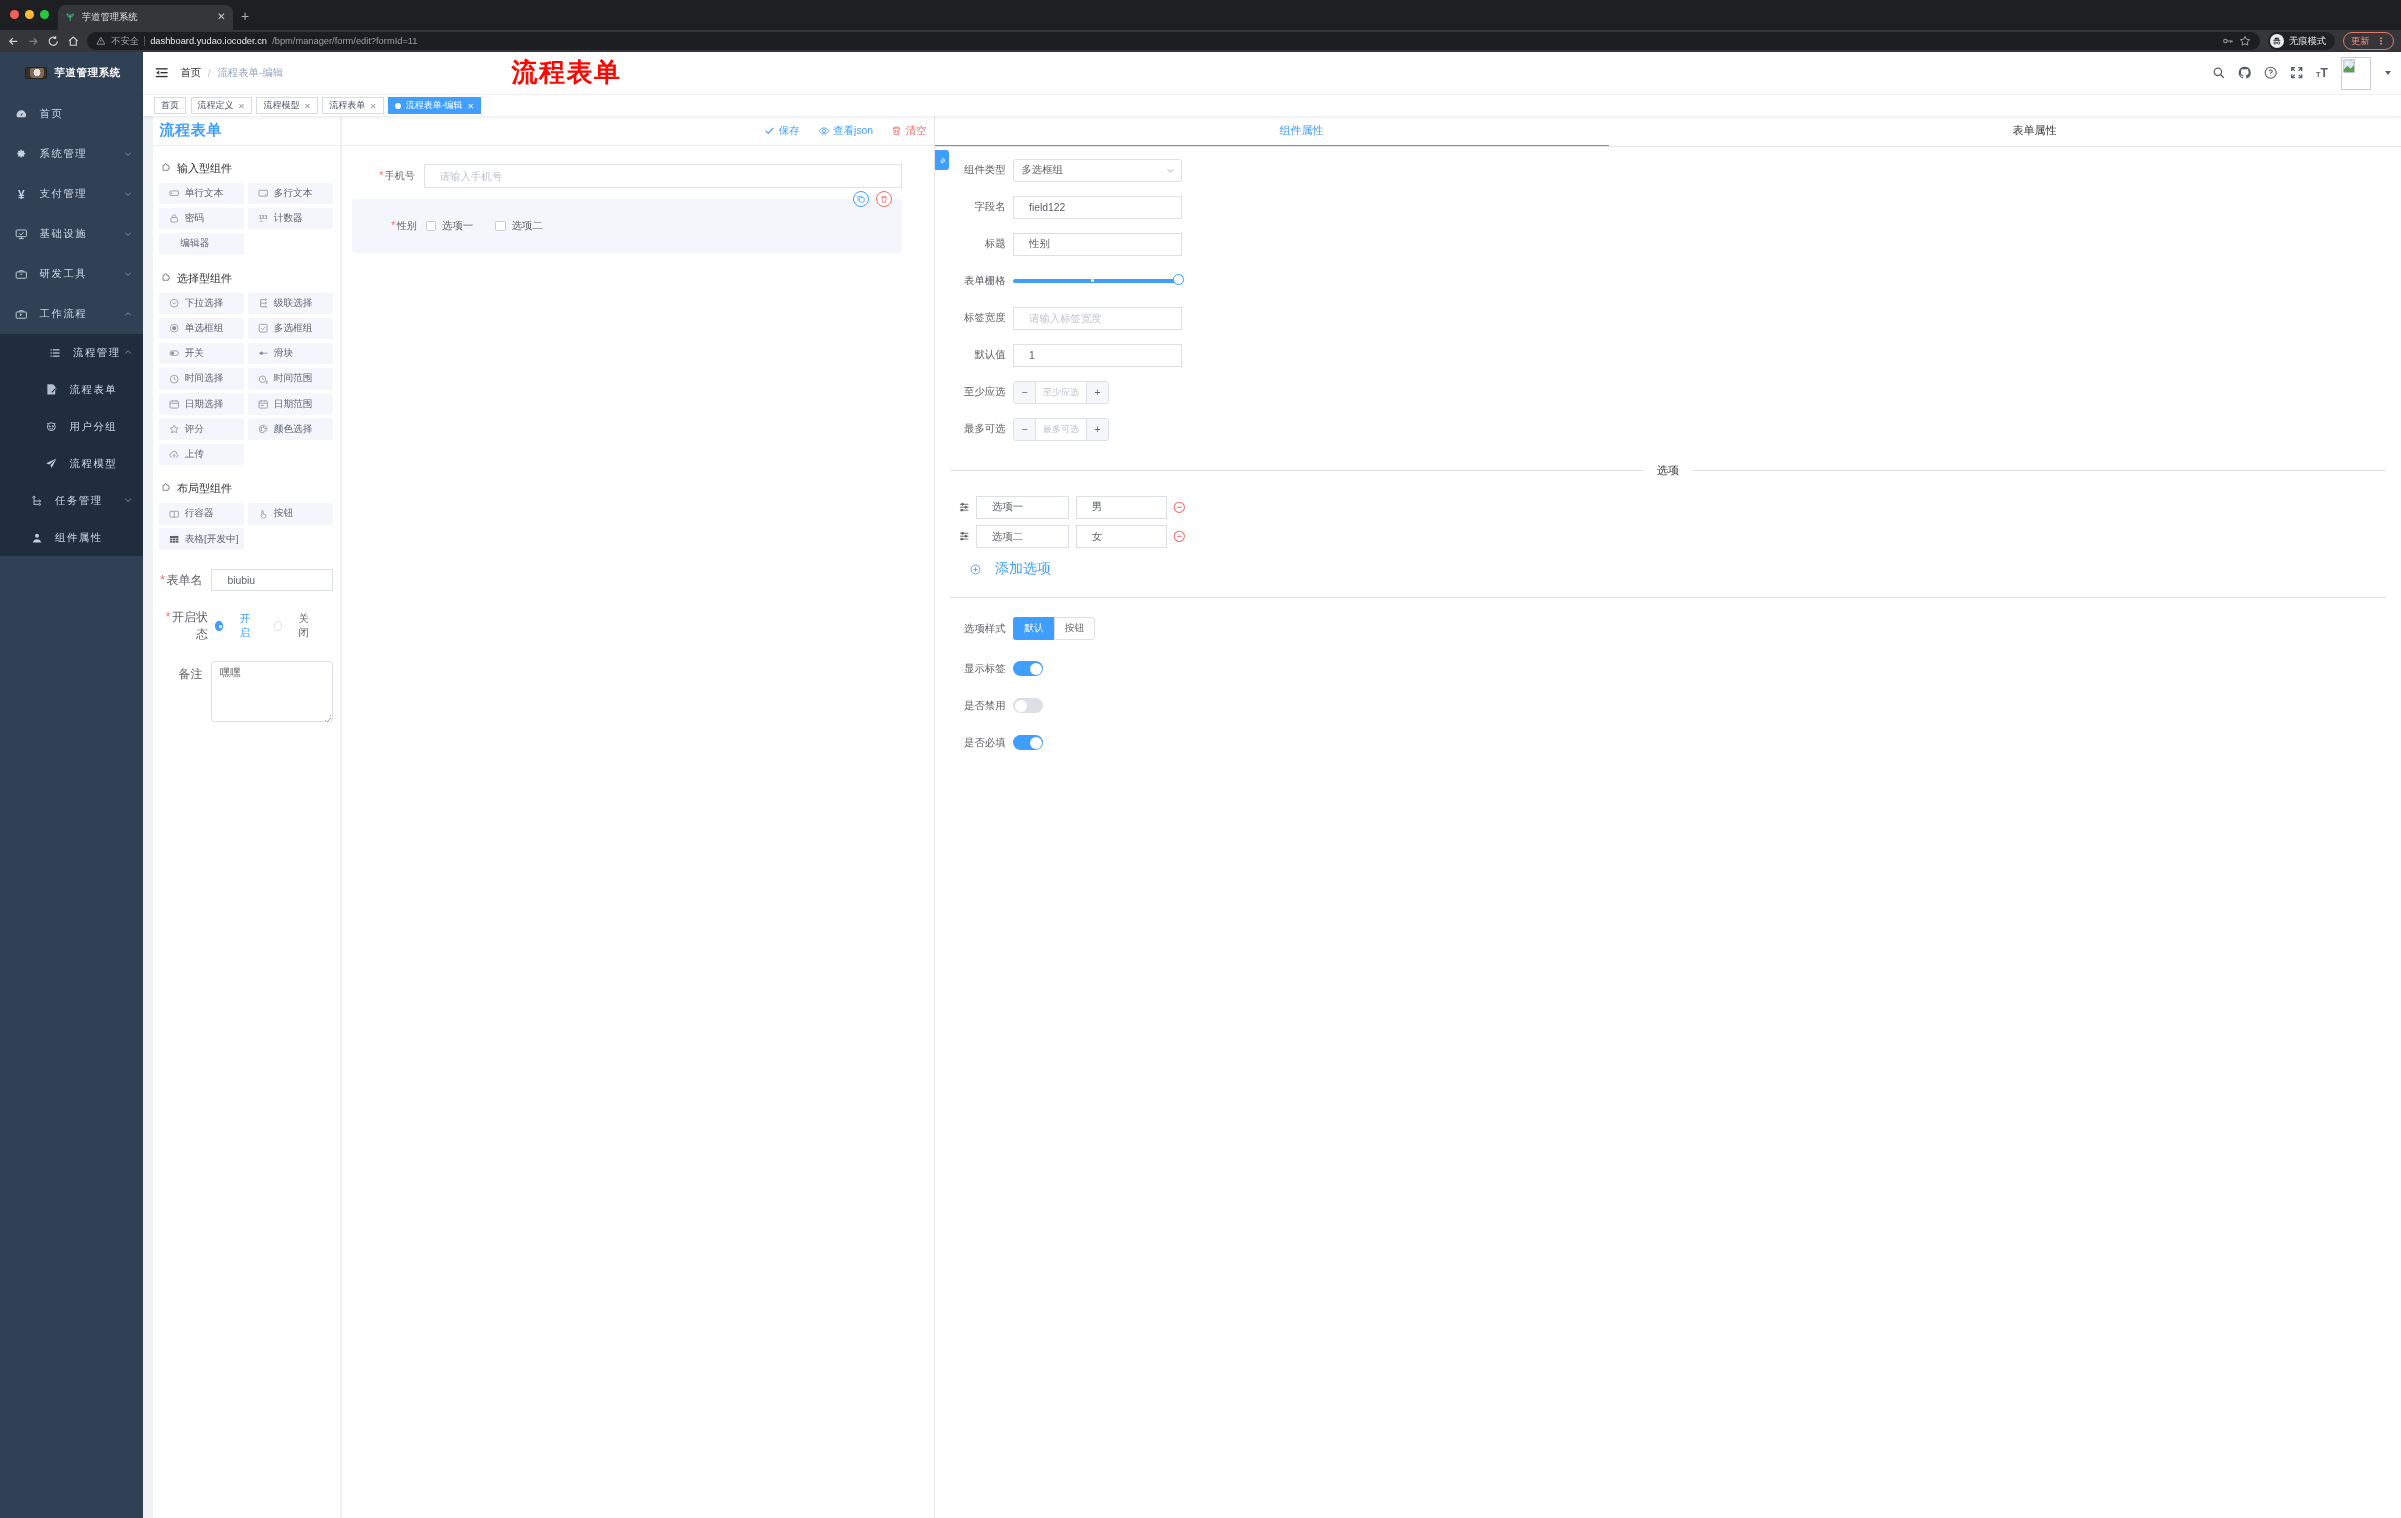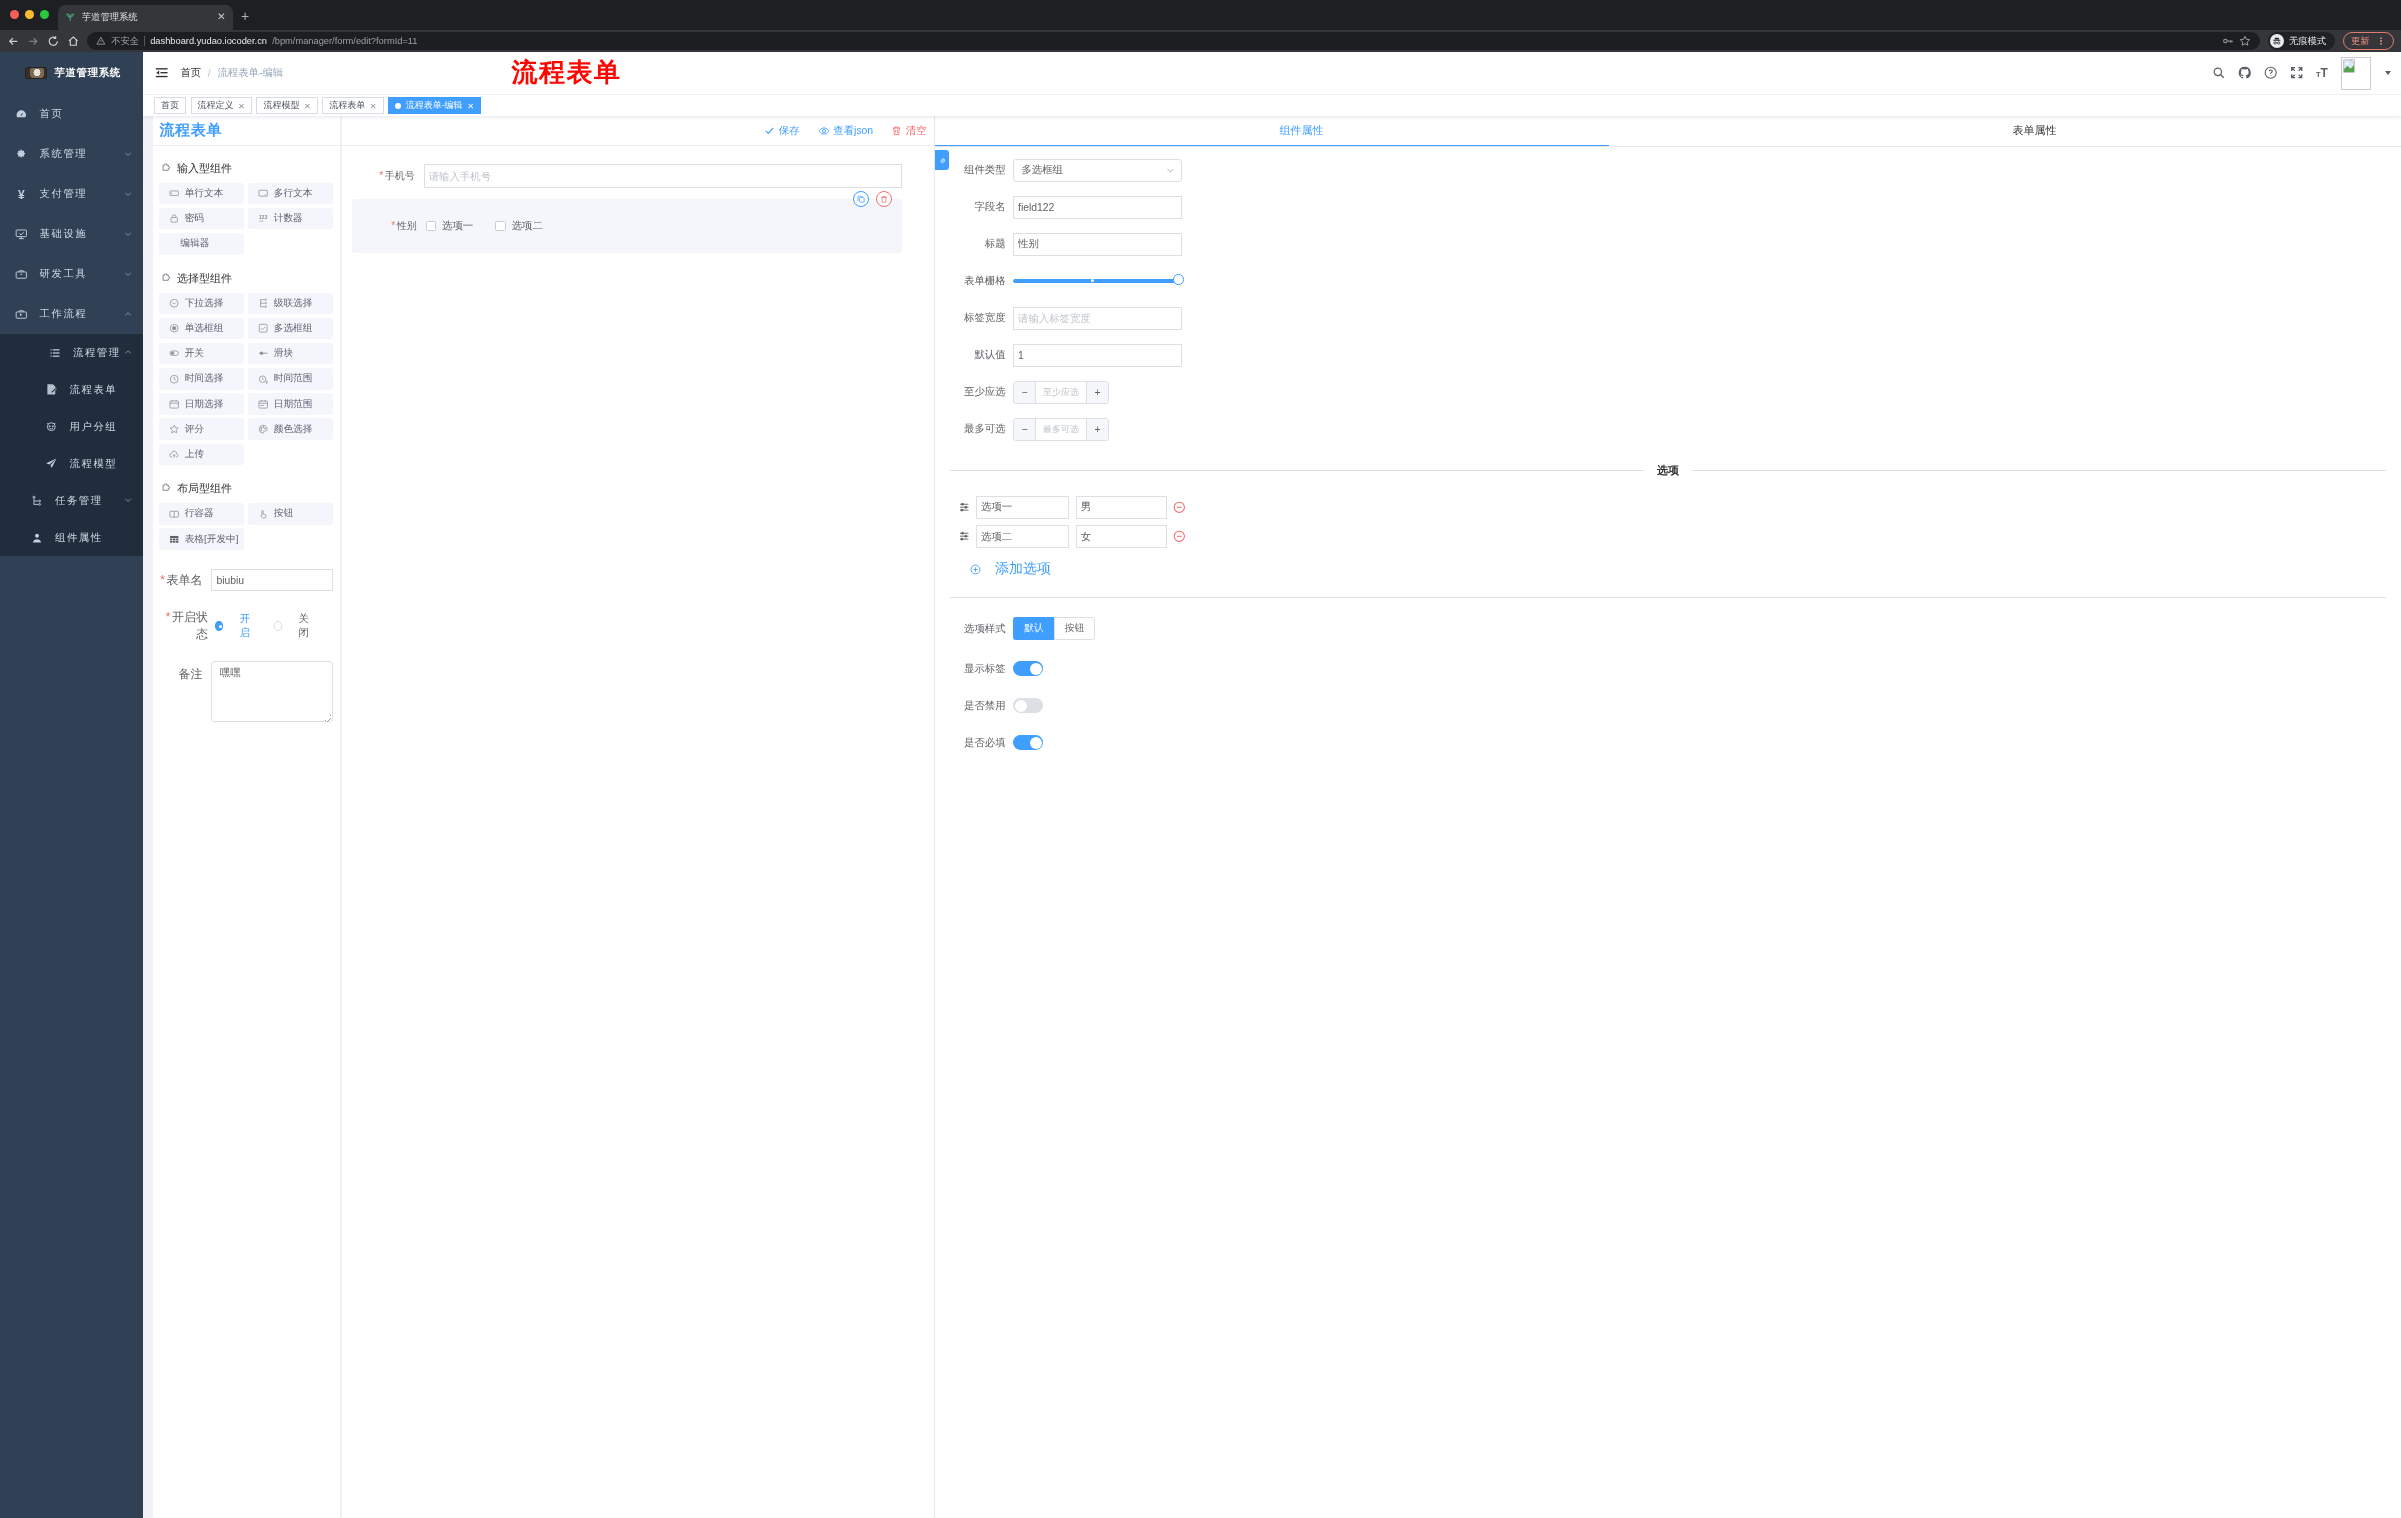--- a/index.html
+++ b/index.html
@@ -84,21 +84,21 @@
   .sechdr{display:flex;align-items:flex-start;gap:5.2px;color:#303133;font-size:11px;margin:6px 0 6.7px 1.5px}
   .puzzle{width:11px;height:11px;color:#6b7280}
   .cgrid{display:grid;grid-template-columns:1fr 1fr;gap:3.7px 4.5px;margin-bottom:16.3px}
   .citem{height:21.5px;background:#f4f6fc;border-radius:2.2px;display:flex;align-items:center;
     gap:5.2px;padding:0 4.5px 0 9.7px;font-size:9.7px;color:#5f6370;white-space:nowrap}
   .cic{width:10.4px;height:10.4px;color:#8a8f99}
   .lform{margin-top:19.3px;font-size:10.4px;color:#606266}
   .lrow{display:flex;align-items:center;margin-bottom:18px}
   .llabel{width:52px;text-align:right;padding-right:9px;flex:none;font-size:12px}
   .req{color:#f56c6c;margin-right:1.5px}
-  .inp{height:22px;border:0.7px solid #dcdfe6;border-radius:0;width:100%;padding:0 4px;
+  .inp{height:22px;border:0.7px solid #dcdfe6;border-radius:0;width:100%;padding:0 15px;
     font-size:10.4px;color:#606266;background:#fff;font-family:inherit}
   .inp::placeholder{color:#bfc4cc}
   .radio{display:flex;align-items:center;gap:17px;margin-right:21px;font-size:10.4px}
   .rdot{width:10.4px;height:10.4px;border-radius:50%;border:0.7px solid #dcdfe6;background:#fff}
   .rdot.on{border-color:#409eff;background:#409eff;position:relative}
   .rdot.on::after{content:"";position:absolute;left:3px;top:3px;width:3px;height:3px;border-radius:50%;background:#fff}
   .rlbl-on{color:#409eff}
   .tarea{height:61px;border:0.7px solid #dcdfe6;border-radius:3px;width:100%;padding:3.7px 7.4px;
     font-size:10.4px;color:#606266;resize:none;font-family:inherit;position:relative}
   .grip{position:absolute;right:2.2px;bottom:2.2px;width:6.7px;height:6.7px;
@@ -131,21 +131,21 @@
   .psel .v{flex:1}
   .pin{height:23px}
   .slider{height:23px;display:flex;align-items:center;position:relative}
   .srun{width:100%;height:4.5px;border-radius:2.2px;background:#409eff;position:relative}
   .sstop{position:absolute;left:46%;top:0.7px;width:3px;height:3px;border-radius:50%;background:#fff}
   .sthumb{position:absolute;right:-1.5px;top:-4.5px;width:10.4px;height:10.4px;border-radius:50%;background:#fff;border:1.9px solid #409eff}
   .stepper{width:96px;height:23px;border:0.7px solid #dcdfe6;border-radius:3px;display:flex;overflow:hidden;background:#fff}
   .stbtn{width:22px;background:#f5f7fa;color:#606266;display:flex;align-items:center;justify-content:center;font-size:10.4px;flex:none}
   .stbtn.l{border-right:0.7px solid #dcdfe6}.stbtn.r{border-left:0.7px solid #dcdfe6}
   .stmid{flex:1;display:flex;align-items:center;justify-content:center;color:#bfc4cc;font-size:9px}
-  .pdivider{display:flex;align-items:center;margin:22px 15px 18px 15px;color:#303133;font-size:11px;font-weight:700}
+  .pdivider{display:flex;align-items:center;margin:22px 15px 18px 15px;color:#303133;font-size:11px;font-weight:400}
   .pdivider::before,.pdivider::after{content:"";flex:1;height:0.7px;background:#dcdfe6}
   .pdivider span{padding:0 13.4px}
   .pdivline{height:0.7px;background:#dcdfe6;margin:19.3px 15px}
   .optrow{display:flex;align-items:center;margin:0 0 6.7px 24px;gap:6.7px}
   .optrow .oin{width:93px;height:23px}
   .optrow .oin2{width:91px;height:23px}
   .minusc{width:12.6px;height:12.6px;color:#f56c6c}
   .addopt{display:flex;align-items:center;gap:14px;color:#409eff;font-size:14px;margin:12px 0 4px 35px}
   .rbgroup{display:flex}
   .rbg{height:23px;display:flex;align-items:center;justify-content:center;width:41px;font-size:9.7px;

